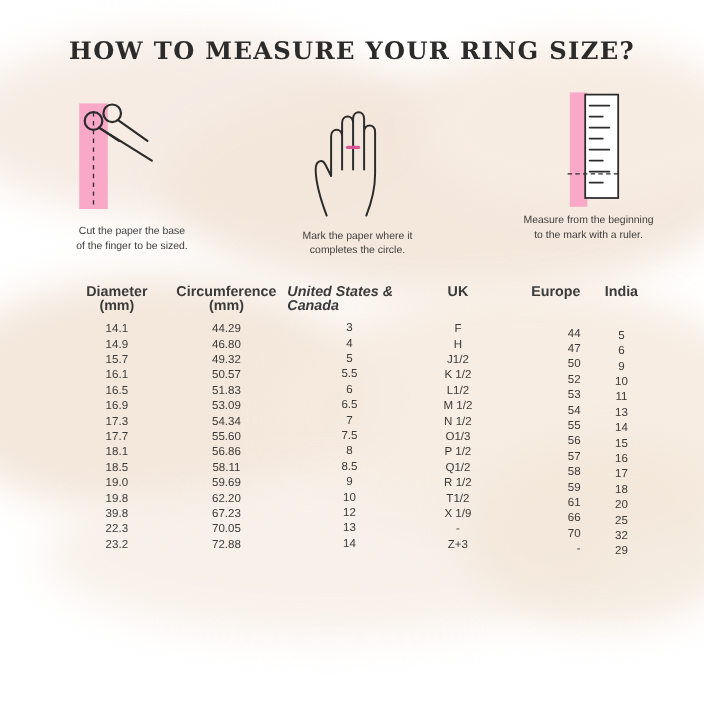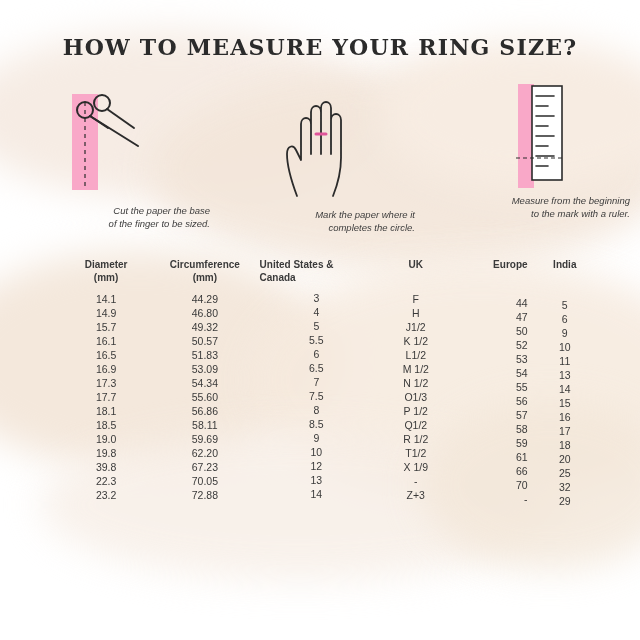--- a/index.html
+++ b/index.html
@@ -60,22 +60,21 @@
   
   .steps {
     position: absolute;
     top: 88px;
     left: 0;
     width: 640px;
     height: 150px;
   }
   .step {
     position: absolute;
-    text-align: right;
-    font-style: italic;
+    text-align: center;
   }
   .step-art {
     height: 112px;
     position: relative;
   }
   .step-caption {
     font-size: 9.5px;
     line-height: 13px;
     color: #3d3d3d;
   }
@@ -94,41 +93,41 @@
     top: 258px;
     left: 60px;
     width: 540px;
   }
   table.size-table {
     border-collapse: collapse;
     width: 540px;
     font-size: 10.5px;
   }
   table.size-table th {
-    font-size: 10px;
+    font-size: 13px;
     font-weight: bold;
     color: #3a3a3a;
     padding: 0 2px 8px 2px;
     vertical-align: top;
     line-height: 13px;
   }
   table.size-table td {
     padding: 1px 2px;
     color: #3a3a3a;
     font-size: 10.5px;
   }
   .c-diam   { width: 92px; text-align: center; }
   .c-circ   { width: 104px; text-align: center; }
   .c-us     { width: 120px; text-align: center; }
   .c-uk     { width: 82px;  text-align: center; }
   .c-eu     { width: 72px;  text-align: right; }
   .c-in     { width: 70px;  text-align: center; }
 
   th.c-us, th.c-uk { text-align: center; }
-  th.c-us { text-align: left; padding-left: 6px; }
+  th.c-us { text-align: left; padding-left: 6px; font-style: italic; }
 
   
   .off-eu  { position: relative; top: 4px; }
   .off-in  { position: relative; top: 6px; }
   .off-us  { position: relative; top: -1px; }
 </style>
 </head>
 <body>
 
 <div class="page">

